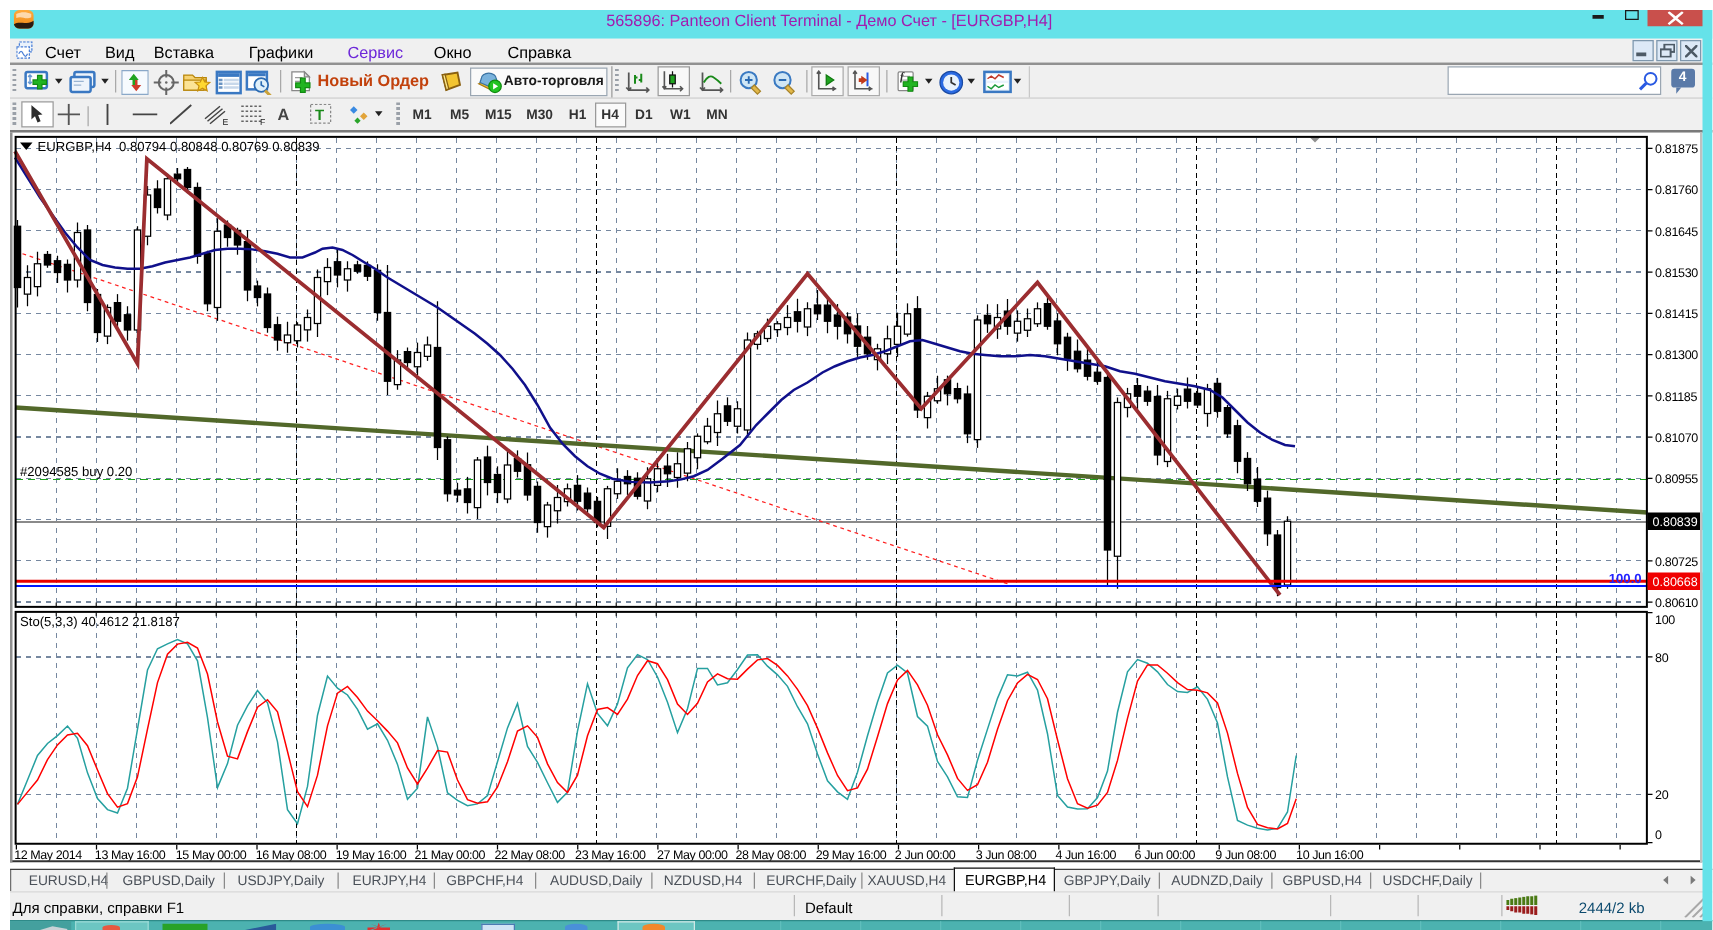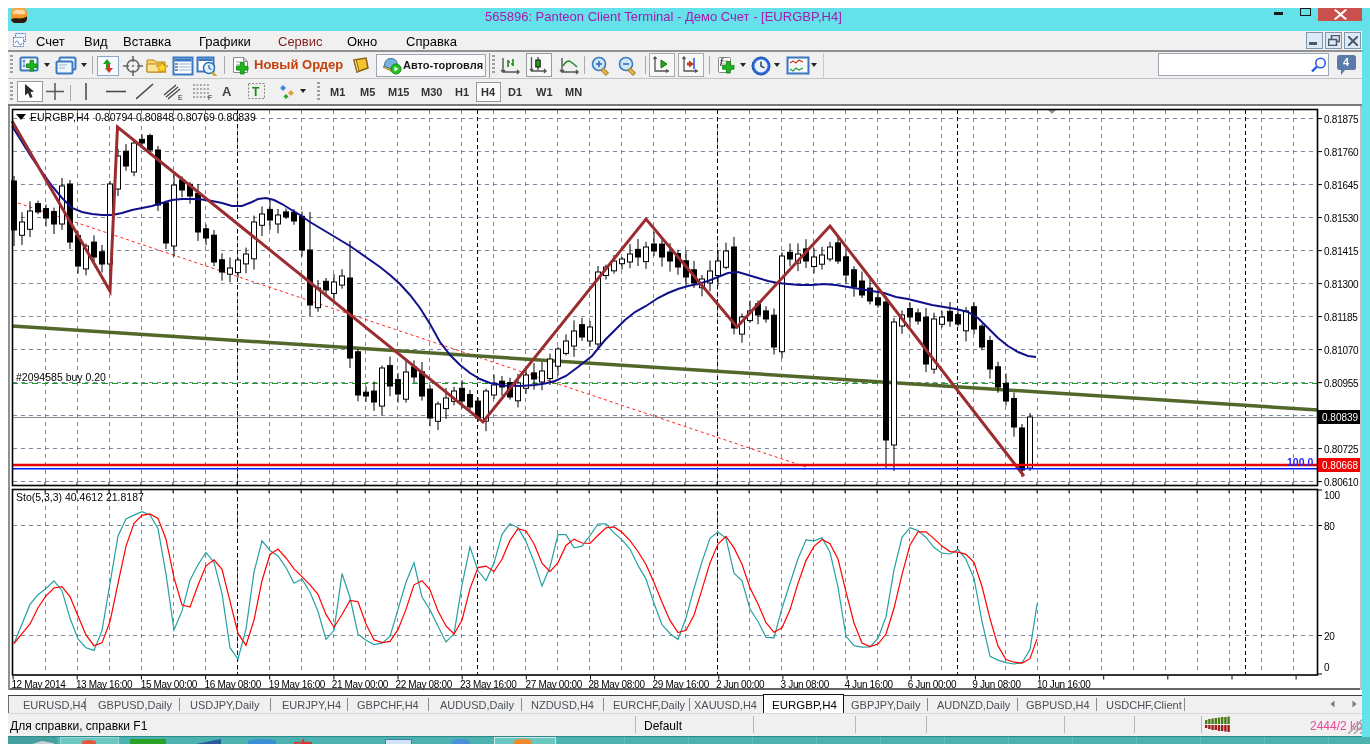--- a/index.html
+++ b/index.html
@@ -47,21 +47,21 @@
 <div class="abs" style="left:8px;top:50px;width:1362px;height:2px;background:#919191"></div>
 <svg class="abs" style="left:13px;top:33px" width="16" height="15">
  <rect x="2.5" y="0.5" width="10" height="8" fill="#eaf2fc" stroke="#4a7fd6" stroke-dasharray="2 1"></rect>
  <rect x="0.5" y="4.5" width="10" height="9" fill="#fff" stroke="#4a7fd6" stroke-dasharray="2 1"></rect>
  <path d="M2 10 q2 -4 3.5 0 q2 4 3.5 0" fill="none" stroke="#4a7fd6"></path>
 </svg>
 <div class="abs" style="left:36px;top:34px;font:13px 'Liberation Sans',sans-serif;color:#000">Счет</div>
 <div class="abs" style="left:84px;top:34px;font:13px 'Liberation Sans',sans-serif;color:#000">Вид</div>
 <div class="abs" style="left:123px;top:34px;font:13px 'Liberation Sans',sans-serif;color:#000">Вставка</div>
 <div class="abs" style="left:199px;top:34px;font:13px 'Liberation Sans',sans-serif;color:#000">Графики</div>
-<div class="abs" style="left:278px;top:34px;font:13px 'Liberation Sans',sans-serif;color:#7f1d1d">Сервис</div>
+<div class="abs" style="left:278px;top:34px;font:13px 'Liberation Sans',sans-serif;color:#6d28d9">Сервис</div>
 <div class="abs" style="left:347px;top:34px;font:13px 'Liberation Sans',sans-serif;color:#000">Окно</div>
 <div class="abs" style="left:406px;top:34px;font:13px 'Liberation Sans',sans-serif;color:#000">Справка</div>
 
 <div class="abs" style="left:1306px;top:32px;width:17px;height:17px;background:#dde9f7;border:1px solid #7e97ad"></div>
 <div class="abs" style="left:1309px;top:42px;width:8px;height:3px;background:#4d5a66"></div>
 <div class="abs" style="left:1325px;top:32px;width:17px;height:17px;background:#dde9f7;border:1px solid #7e97ad"></div>
 <svg class="abs" style="left:1328px;top:35px" width="12" height="11">
  <rect x="3.5" y="0.5" width="8" height="6" fill="none" stroke="#4d5a66" stroke-width="1.6"></rect>
  <rect x="0.5" y="4.5" width="8" height="6" fill="#dde9f7" stroke="#4d5a66" stroke-width="1.6"></rect>
 </svg>
@@ -840,21 +840,21 @@
     <div class="abs" style="left:190px;top:699px;font:11px 'Liberation Sans',sans-serif;color:#4a5058">USDJPY,Daily</div>
     <div class="abs" style="left:282px;top:699px;font:11px 'Liberation Sans',sans-serif;color:#4a5058">EURJPY,H4</div>
     <div class="abs" style="left:357px;top:699px;font:11px 'Liberation Sans',sans-serif;color:#4a5058">GBPCHF,H4</div>
     <div class="abs" style="left:440px;top:699px;font:11px 'Liberation Sans',sans-serif;color:#4a5058">AUDUSD,Daily</div>
     <div class="abs" style="left:531px;top:699px;font:11px 'Liberation Sans',sans-serif;color:#4a5058">NZDUSD,H4</div>
     <div class="abs" style="left:613px;top:699px;font:11px 'Liberation Sans',sans-serif;color:#4a5058">EURCHF,Daily</div>
     <div class="abs" style="left:694px;top:699px;font:11px 'Liberation Sans',sans-serif;color:#4a5058">XAUUSD,H4</div>
     <div class="abs" style="left:851px;top:699px;font:11px 'Liberation Sans',sans-serif;color:#4a5058">GBPJPY,Daily</div>
     <div class="abs" style="left:937px;top:699px;font:11px 'Liberation Sans',sans-serif;color:#4a5058">AUDNZD,Daily</div>
     <div class="abs" style="left:1026px;top:699px;font:11px 'Liberation Sans',sans-serif;color:#4a5058">GBPUSD,H4</div>
-    <div class="abs" style="left:1106px;top:699px;font:11px 'Liberation Sans',sans-serif;color:#4a5058">USDCHF,Client</div>
+    <div class="abs" style="left:1106px;top:699px;font:11px 'Liberation Sans',sans-serif;color:#4a5058">USDCHF,Daily</div>
     <div class="abs" style="left:84.6px;top:698px;width:1px;height:13px;background:#8a8a8a"></div>
     <div class="abs" style="left:178.8px;top:698px;width:1px;height:13px;background:#8a8a8a"></div>
     <div class="abs" style="left:270px;top:698px;width:1px;height:13px;background:#8a8a8a"></div>
     <div class="abs" style="left:347px;top:698px;width:1px;height:13px;background:#8a8a8a"></div>
     <div class="abs" style="left:428px;top:698px;width:1px;height:13px;background:#8a8a8a"></div>
     <div class="abs" style="left:521px;top:698px;width:1px;height:13px;background:#8a8a8a"></div>
     <div class="abs" style="left:603px;top:698px;width:1px;height:13px;background:#8a8a8a"></div>
     <div class="abs" style="left:688.7px;top:698px;width:1px;height:13px;background:#8a8a8a"></div>
     <div class="abs" style="left:927px;top:698px;width:1px;height:13px;background:#8a8a8a"></div>
     <div class="abs" style="left:1017px;top:698px;width:1px;height:13px;background:#8a8a8a"></div>
@@ -893,21 +893,21 @@
   <rect x="12.8" y="9" width="2.4" height="6" fill="#9a1c1c"></rect>
       <rect x="12.8" y="1.5" width="2.4" height="6.5" fill="#4a7a14"></rect>
   <rect x="16" y="9" width="2.4" height="6" fill="#9a1c1c"></rect>
       <rect x="16" y="1" width="2.4" height="7" fill="#4a7a14"></rect>
   <rect x="19.2" y="9" width="2.4" height="6.5" fill="#9a1c1c"></rect>
       <rect x="19.2" y="1" width="2.4" height="7" fill="#4a7a14"></rect>
   <rect x="22.4" y="9" width="2.4" height="7" fill="#9a1c1c"></rect>
       <rect x="22.4" y="0.5" width="2.4" height="7.5" fill="#4a7a14"></rect>
  </g>
 </svg>
-<div class="abs" style="left:1310px;top:719px;font:12px 'Liberation Sans',sans-serif;color:#ec4899">2444/2 kb</div>
+<div class="abs" style="left:1263px;top:719px;font:12px 'Liberation Sans',sans-serif;color:#0c4a6e">2444/2 kb</div>
 <svg class="abs" style="left:1346px;top:717px" width="18" height="17">
  <path d="M17 2 L2 17 M17 8 L8 17 M17 14 L14 17" stroke="#a8a8a8" stroke-width="1.6"></path>
 </svg>
 
 <div class="abs" style="left:8px;top:736px;width:1362px;height:8px;background:#4cb2b0"></div>
 <div class="abs" style="left:8px;top:736px;width:1362px;height:1px;background:#2e8a88"></div>
 <div class="abs" style="left:8px;top:737px;width:49px;height:7px;background:#44a09e"></div>
 <svg class="abs" style="left:32px;top:740px" width="22" height="4">
     <path d="M0 4 L10 1 L22 3.2 L22 4 Z" fill="#c8d2d6"></path>
   </svg>

